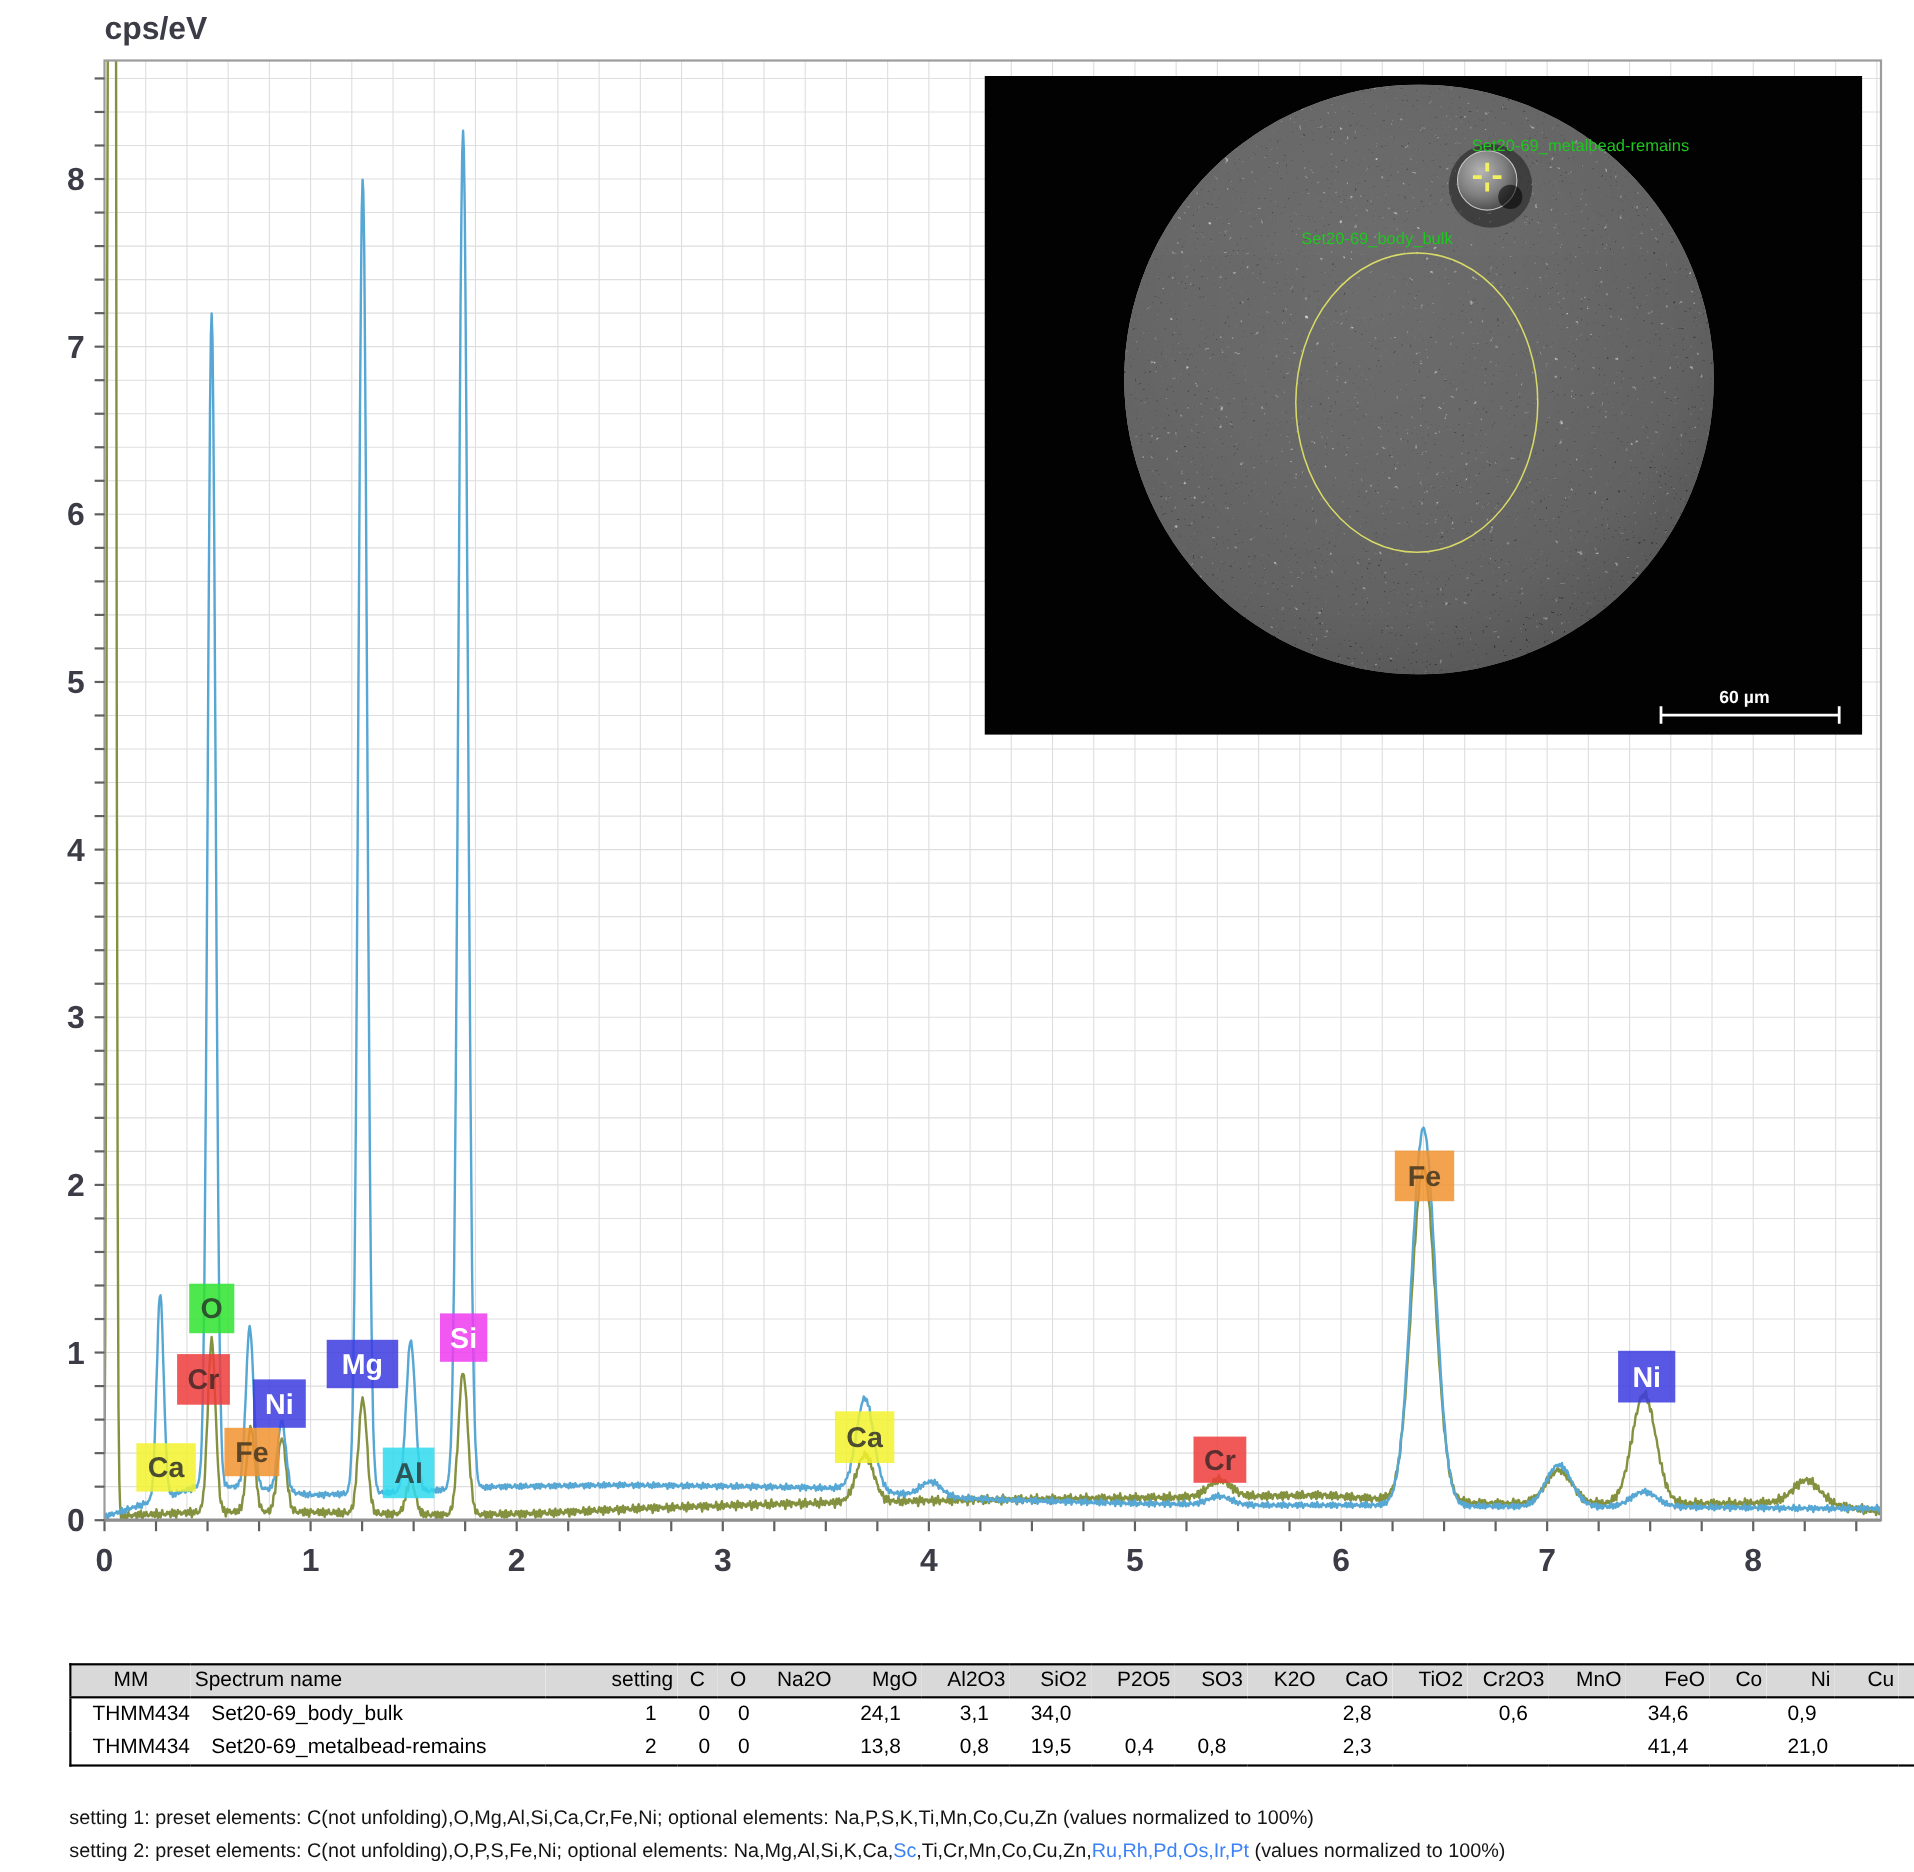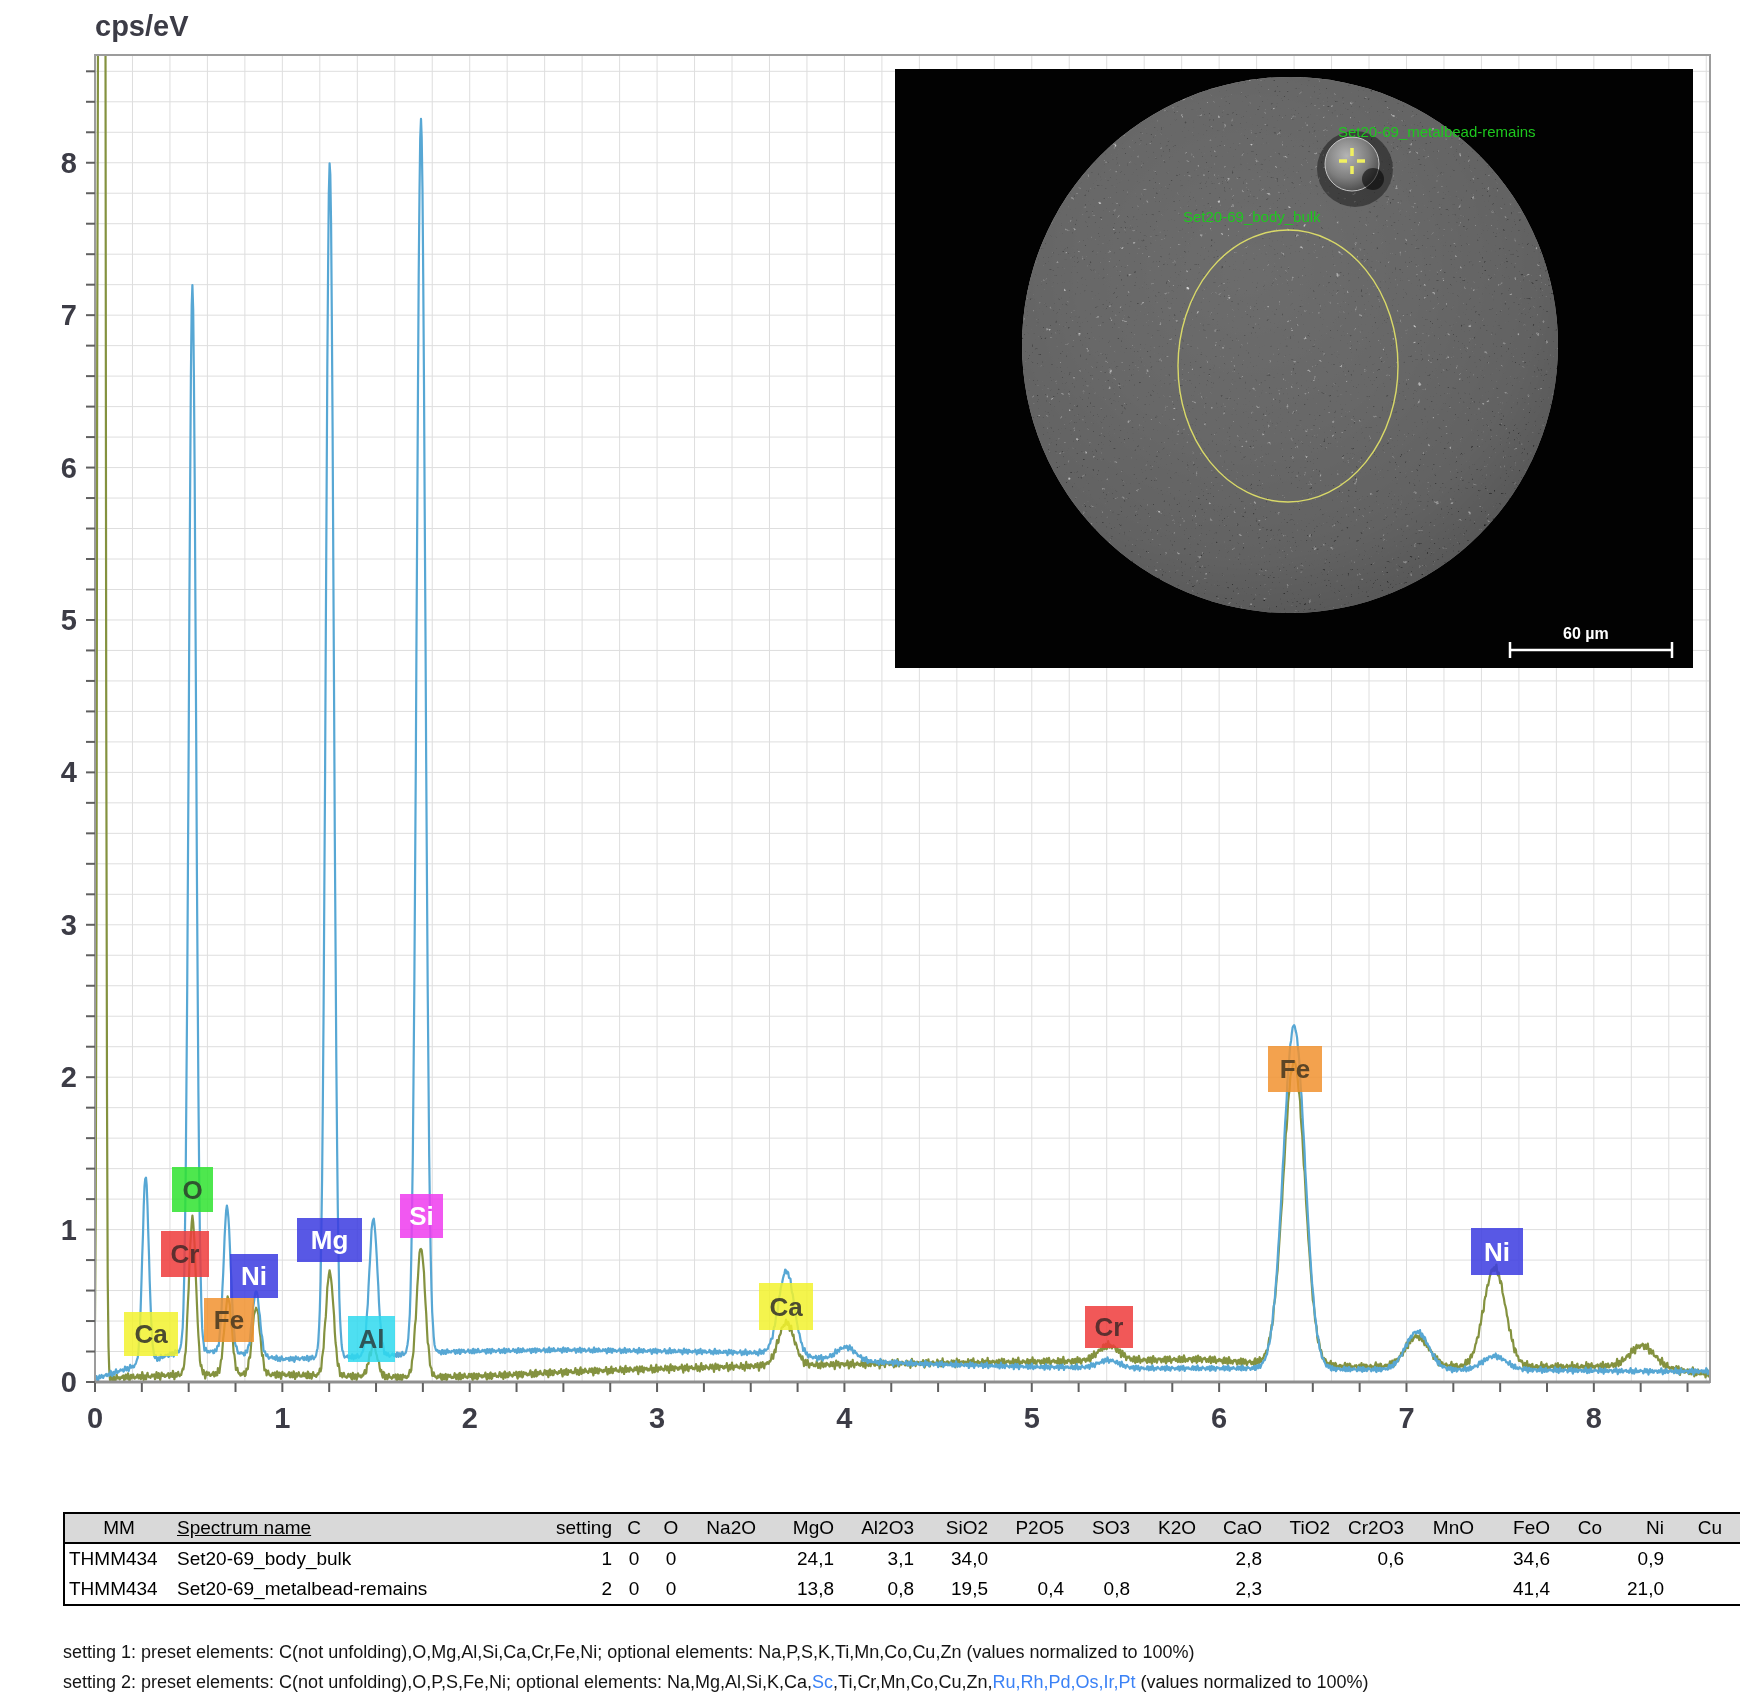--- a/index.html
+++ b/index.html
@@ -14,21 +14,21 @@
   #xlabel{left:0;top:1444px;width:1710px;text-align:center;}
   #sem-inset{position:absolute;left:895px;top:69px;width:798px;height:599px;}
   #comp-table{
     position:absolute;left:63px;top:1512px;width:1597px;border-collapse:collapse;
     table-layout:fixed;font-size:19px;color:#000;border:2px solid #000;background:#fff;
   }
   #comp-table th{
     background:#d9d9d9;font-weight:normal;border-bottom:2px solid #000;
     padding:3px 4px;white-space:nowrap;overflow:hidden;
   }
-  #comp-table td{padding:4px 4px;white-space:nowrap;overflow:hidden;}
+  #comp-table td{padding:4px 19px;white-space:nowrap;overflow:hidden;}
   .al{text-align:left}.ar{text-align:right}.ac{text-align:center}
   .footnote{position:absolute;left:63px;font-size:18px;color:#141414;white-space:nowrap;margin-top:30px;}
   #footnote-1{top:1612px;}
   #footnote-2{top:1642px;}
   .muted{color:#3b82f6;}
 </style>
 </head>
 <body>
 
 <div id="chart-wrap">
@@ -314,21 +314,21 @@
     <line x1="615" y1="573" x2="615" y2="589"></line>
     <line x1="777" y1="573" x2="777" y2="589"></line>
   </g>
   <text x="668" y="570" font-size="16" font-weight="bold" fill="#ffffff" font-family="Liberation Sans, sans-serif">60 µm</text>
 </svg>
 
 <table id="comp-table">
   <thead>
       <tr>
         <th class="ac" style="width: 100px;">MM</th>
-        <th class="al" style="width: 315px; text-decoration: underline;">Spectrum name</th>
+        <th class="al" style="width: 315px;">Spectrum name</th>
         <th class="ar" style="width: 112px;">setting</th>
         <th class="ac" style="width: 28px;">C</th>
         <th class="ac" style="width: 30px;">O</th>
         <th class="ar" style="width: 62px;">Na2O</th>
         <th class="ar" style="width: 70px;">MgO</th>
         <th class="ar" style="width: 72px;">Al2O3</th>
         <th class="ar" style="width: 66px;">SiO2</th>
         <th class="ar" style="width: 68px;">P2O5</th>
         <th class="ar" style="width: 58px;">SO3</th>
         <th class="ar" style="width: 58px;">K2O</th>

